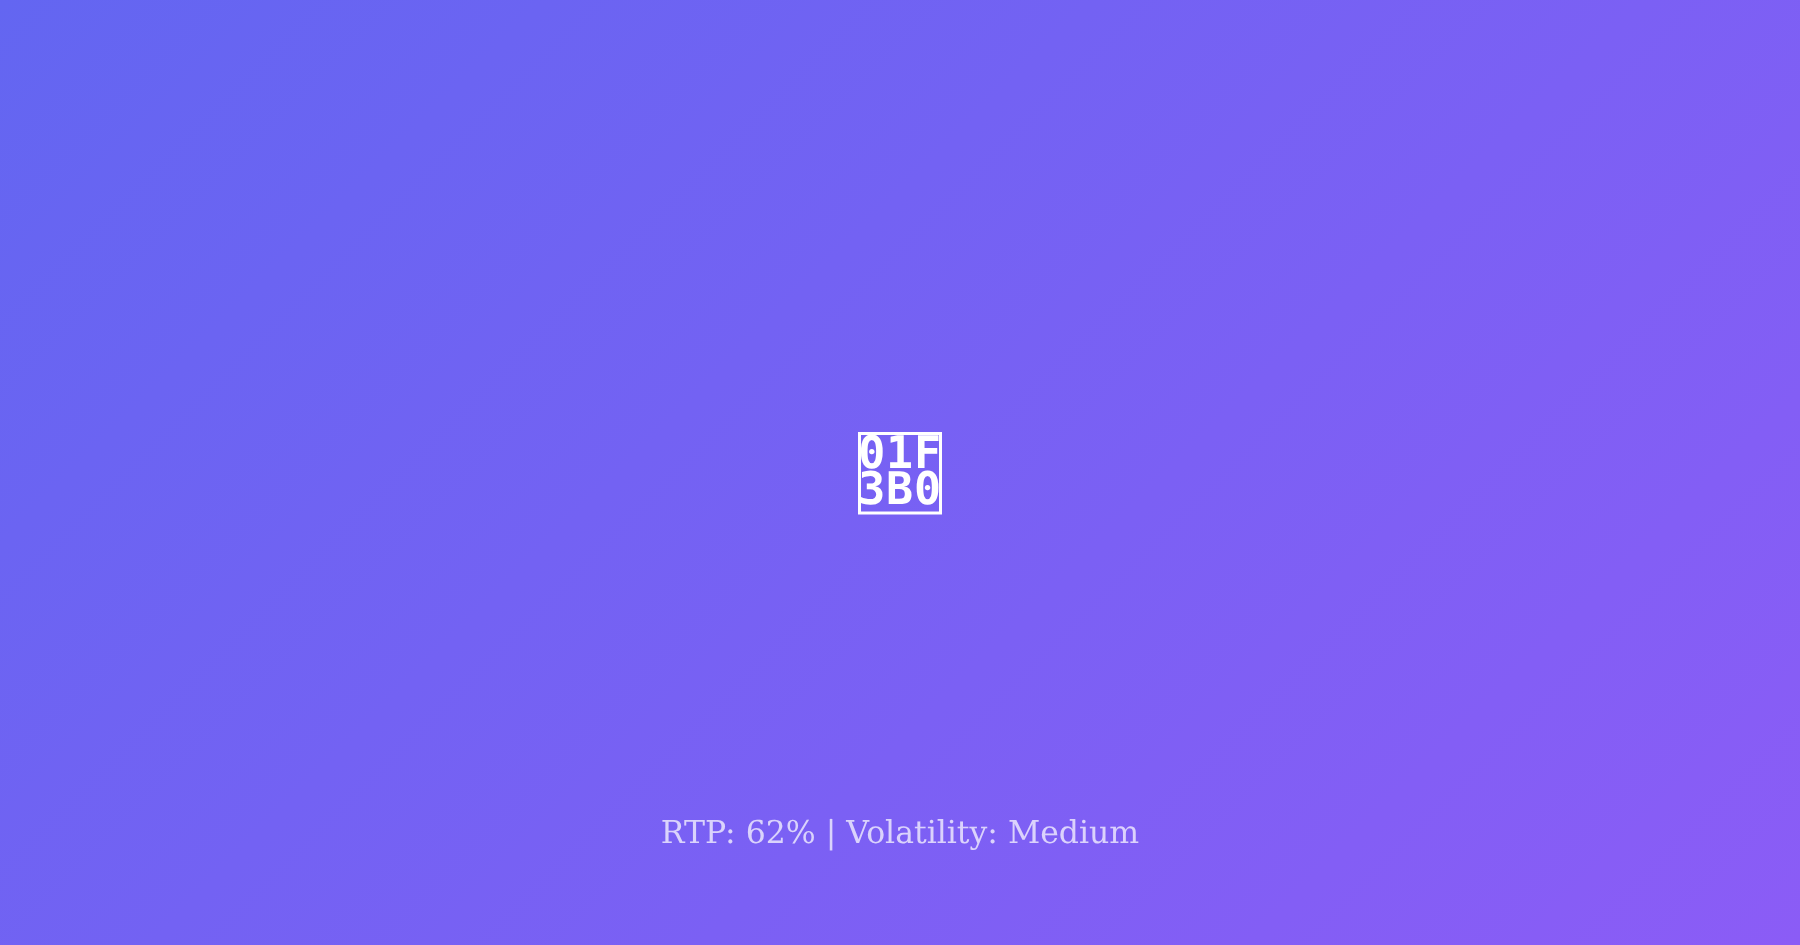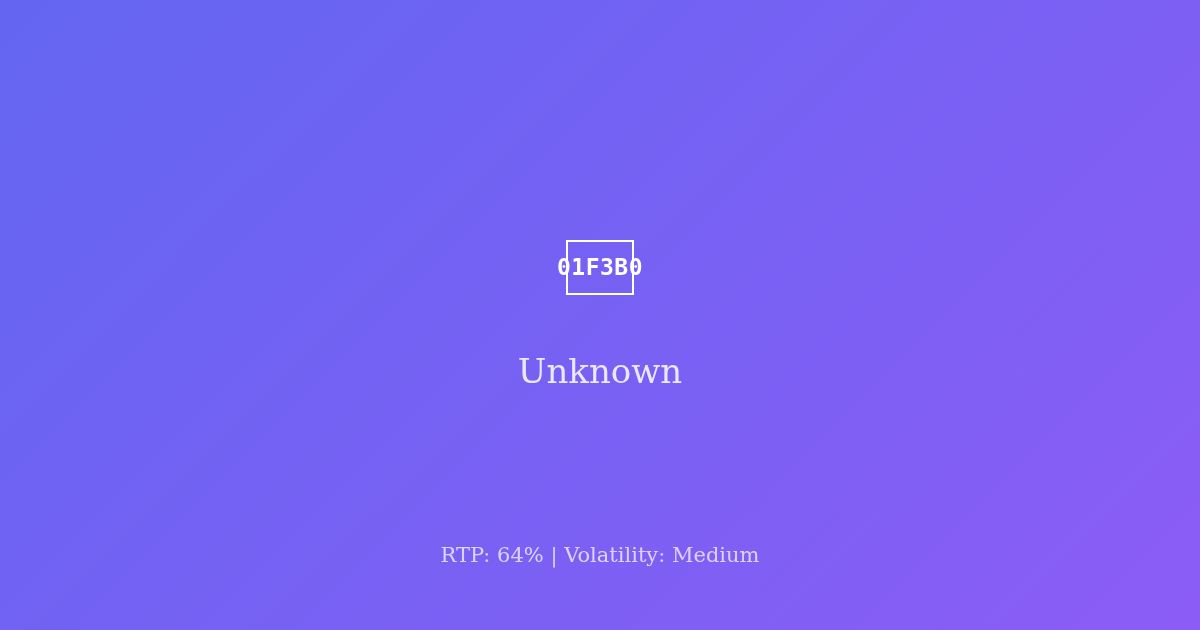--- a/index.html
+++ b/index.html
@@ -35,31 +35,31 @@
     justify-content: center;
     gap: 22px;
     margin: 0;
     padding: 0;
     line-height: 1;
   }
 
   
   .tofu-glyph {
     display: inline-flex;
-    flex-direction: row;
+    flex-direction: column;
     align-items: center;
     justify-content: center;
     box-sizing: border-box;
-    width: 68px;
+    width: 56px;
     height: 55px;
     border: 2px solid #ffffff;
     padding: 2px 3px;
     font-family: "DejaVu Sans Mono", "Liberation Mono", monospace;
     font-weight: bold;
-    font-size: 23px;
+    font-size: 30px;
     line-height: 24px;
     letter-spacing: 0.5px;
     color: #ffffff;
     flex: none;
     -webkit-font-smoothing: antialiased;
   }
 
   .tofu-row {
     display: block;
     white-space: nowrap;
@@ -109,17 +109,16 @@
 
   <div class="title-row">
 
     <span class="tofu-glyph">
       <span class="tofu-row">01F</span>
       <span class="tofu-row">3B0</span>
     </span>
 
   </div>
 
-  <div class="provider-subtitle">Unknown</div>
 
-  <div class="stats-footer">RTP: 64% | Volatility: Medium</div>
+  <div class="stats-footer">RTP: 62% | Volatility: Medium</div>
 
 </div>
 
 </body></html>

